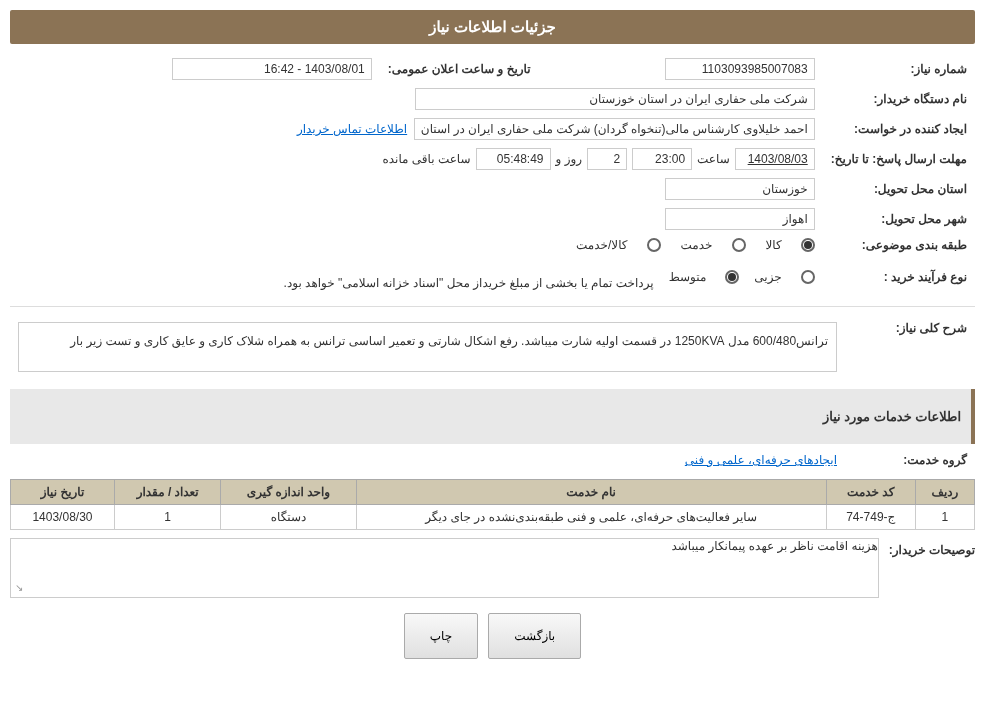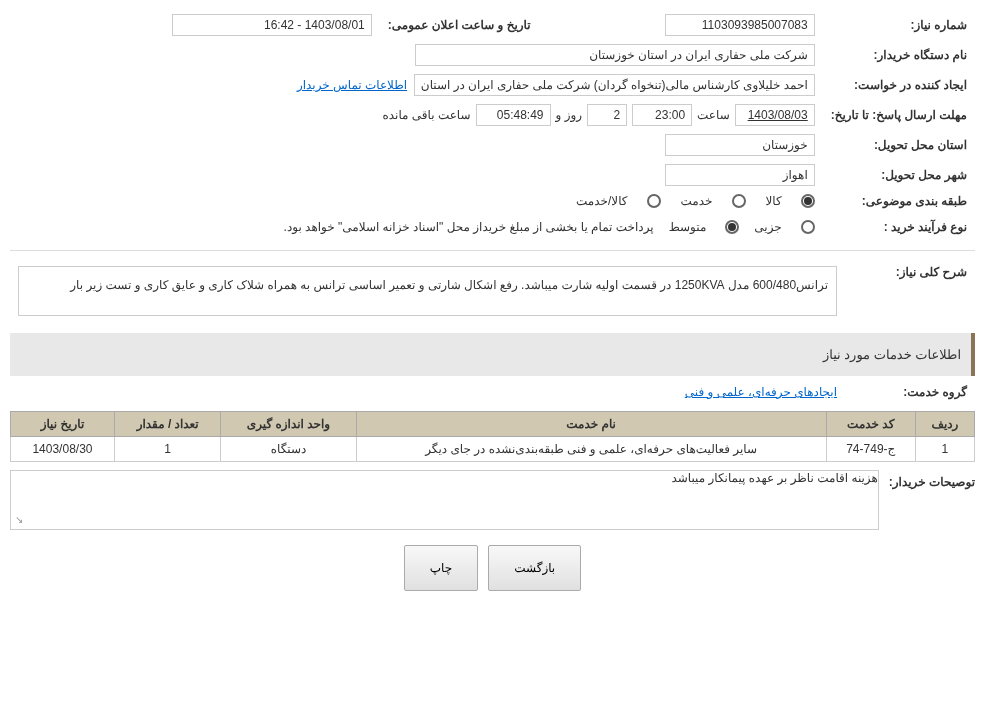--- a/index.html
+++ b/index.html
@@ -65,22 +65,22 @@
       min-width: 80px;
       text-decoration: underline;
     }
     .link-blue {
       color: #0066cc;
       text-decoration: underline;
       cursor: pointer;
     }
     .section-title {
       background: #e8e8e8;
-      padding: 14px 10px;
-      font-weight: normal;
+      padding: 20px 10px;
+      font-weight: bold;
       font-size: 13px;
       margin: 8px 0 5px 0;
       border-right: 4px solid #8B7355;
     }
     .description-box {
       border: 1px solid #ccc;
       padding: 8px;
       margin: 5px 0;
       background: #fff;
       min-height: 50px;
@@ -198,27 +198,29 @@
     }
     .process-row {
       display: flex;
       align-items: center;
       gap: 15px;
       direction: rtl;
       margin: 4px 0;
     }
     .process-text {
       font-size: 12px;
+      margin-top: 12px;
     }
   </style>
 </head>
 <body>
 
 <div class="page-wrapper">
 
+  <div class="header-bar">جزئیات اطلاعات نیاز</div>
 
   <div class="content-area">
 
     <table class="info-table">
 
       <tbody>
           <tr>
         <td class="label-cell">شماره نیاز:</td>
         <td class="value-cell">
           <span class="input-box input-medium">1103093985007083</span>

